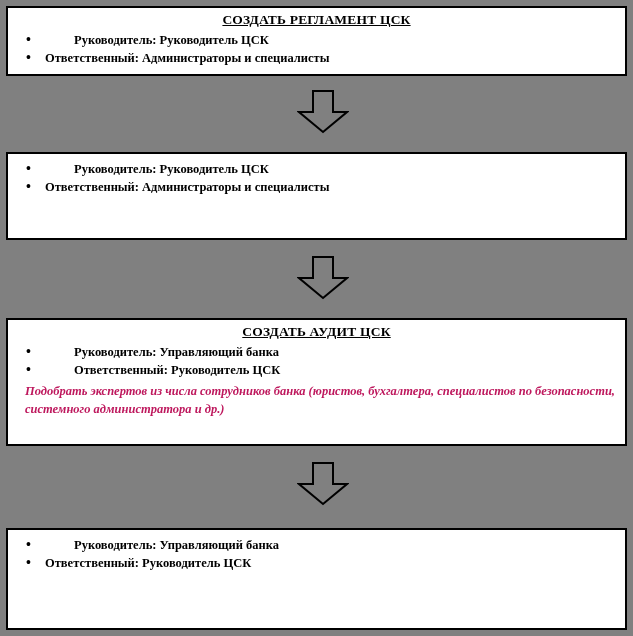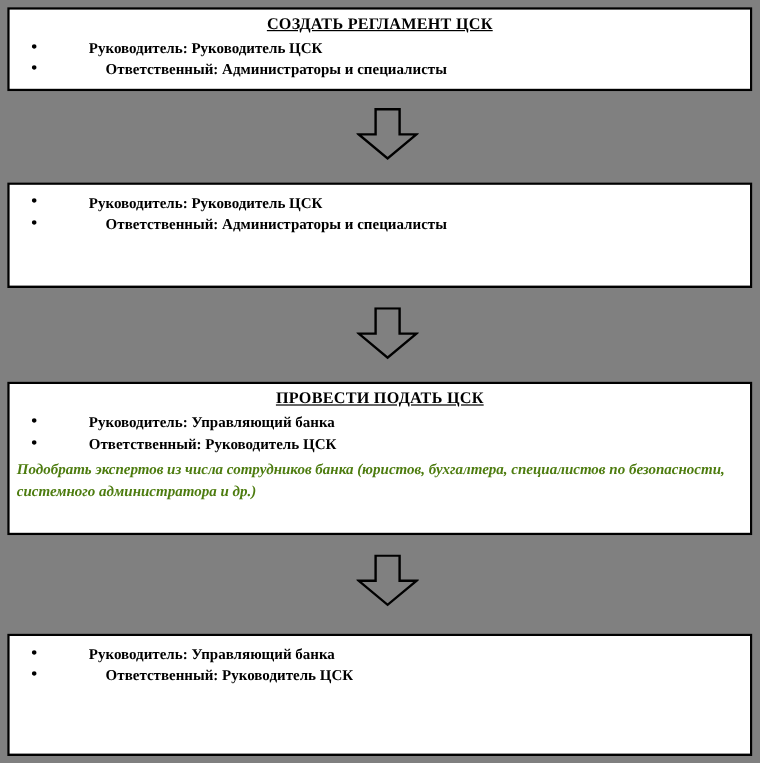--- a/index.html
+++ b/index.html
@@ -45,37 +45,38 @@
   }
   ul.bullets li {
     position: relative;
     font-weight: bold;
     font-size: 12.5px;
     color: #000000;
     line-height: 1.45;
     padding-left: 66px;
   }
   ul.bullets li.indent {
-    padding-left: 80px;
+    padding-left: 37px;
   }
   ul.bullets li::before {
     content: "\2022";
     position: absolute;
     left: 18px;
     top: -1px;
     font-size: 14px;
     line-height: 1.45;
   }
   .note {
     font-style: italic;
     font-weight: bold;
     font-size: 12.5px;
-    color: #4d7c0f;
+    color: #be185d;
     line-height: 1.4;
     padding: 4px 8px 0 6px;
+    margin-left: 11px;
   }
   .arrow {
     position: absolute;
     left: 297px;
     width: 52px;
     height: 44px;
   }
   .arrow svg {
     display: block;
   }
@@ -115,21 +116,21 @@
     </ul>
   </div>
 
   <div class="arrow" id="arrow2">
     <svg width="52" height="44" viewBox="0 0 52 44">
       <polygon points="16,1 36,1 36,22 50,22 26,42 2,22 16,22" fill="#808080" stroke="#000000" stroke-width="2"></polygon>
     </svg>
   </div>
 
   <div class="box" id="box3">
-    <div class="box-title">ПРОВЕСТИ ПОДАТЬ ЦСК</div>
+    <div class="box-title">СОЗДАТЬ АУДИТ ЦСК</div>
     <ul class="bullets">
       <li>Руководитель:  Управляющий банка</li>
       <li>Ответственный: Руководитель ЦСК</li>
     </ul>
     <div class="note">Подобрать экспертов из числа сотрудников банка (юристов, бухгалтера, специалистов по безопасности, системного администратора и др.)</div>
   </div>
 
   <div class="arrow" id="arrow3">
     <svg width="52" height="44" viewBox="0 0 52 44">
       <polygon points="16,1 36,1 36,22 50,22 26,42 2,22 16,22" fill="#808080" stroke="#000000" stroke-width="2"></polygon>

